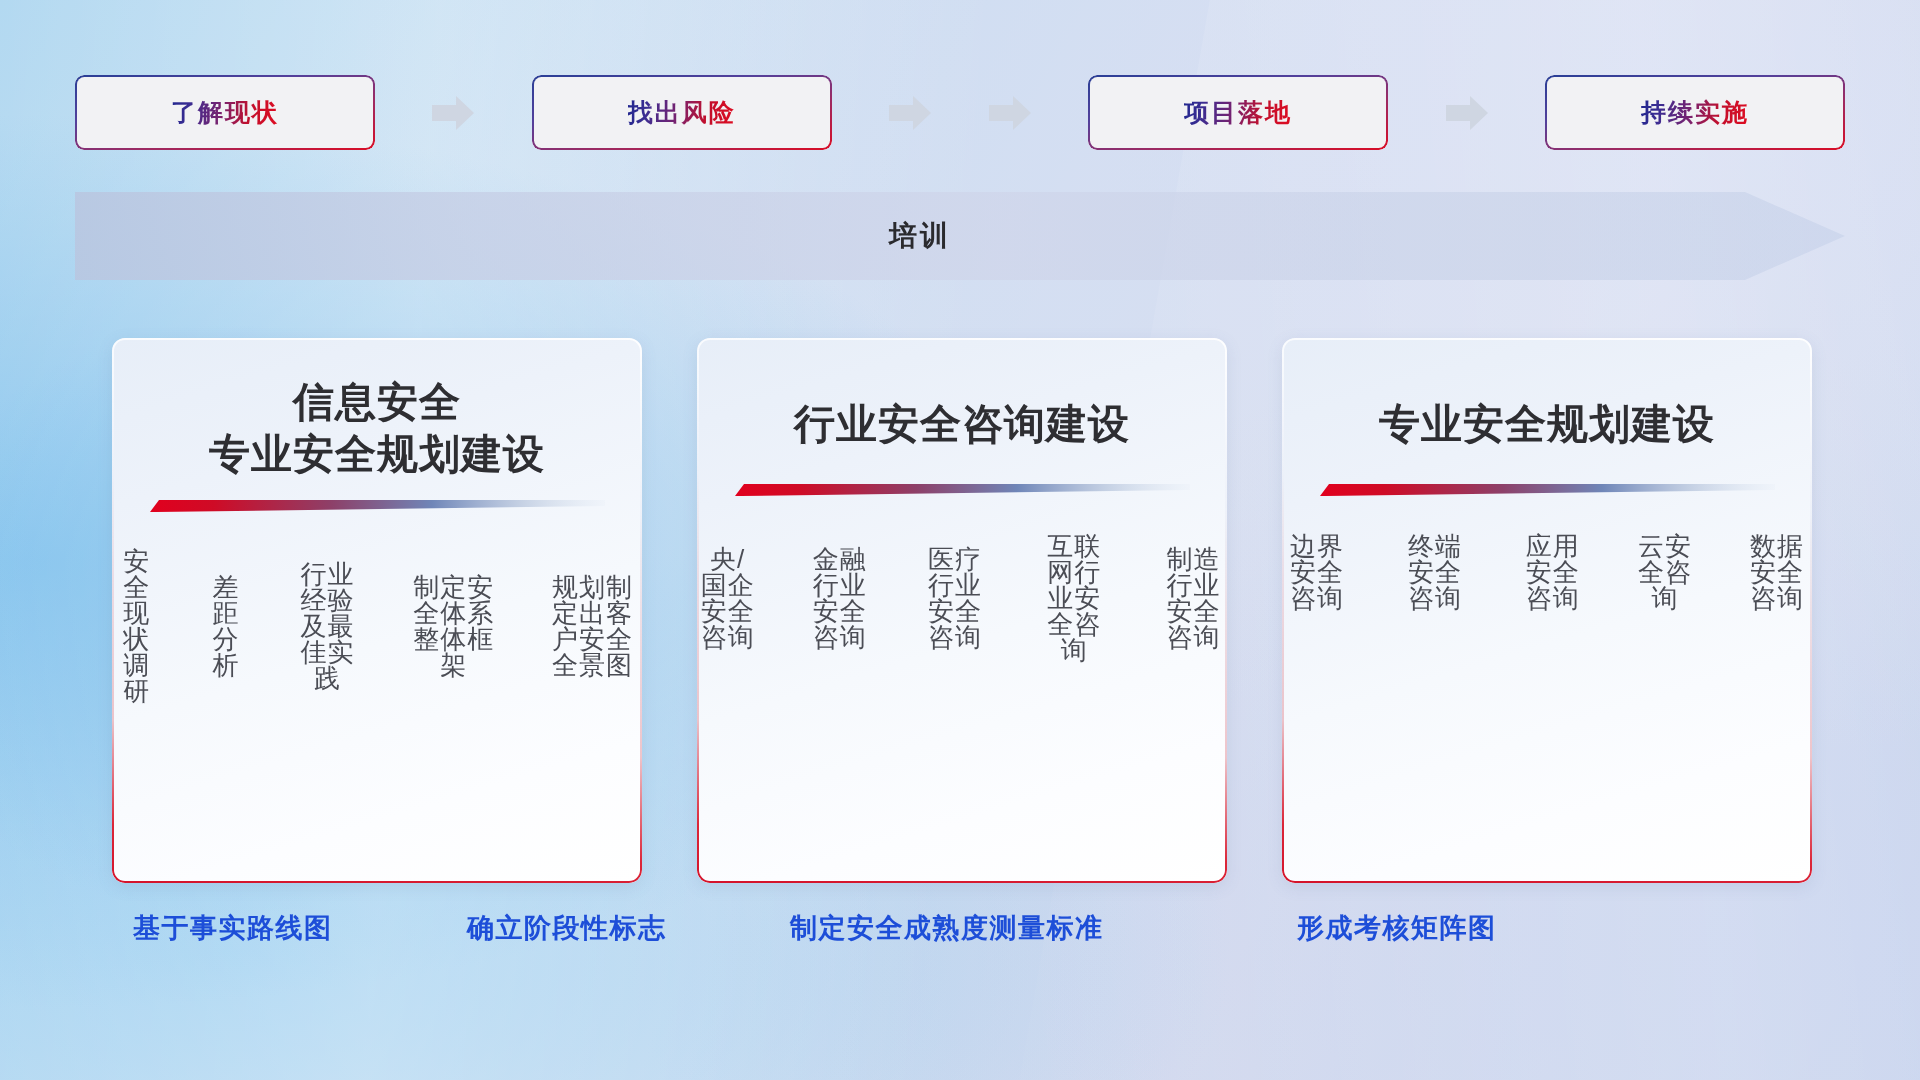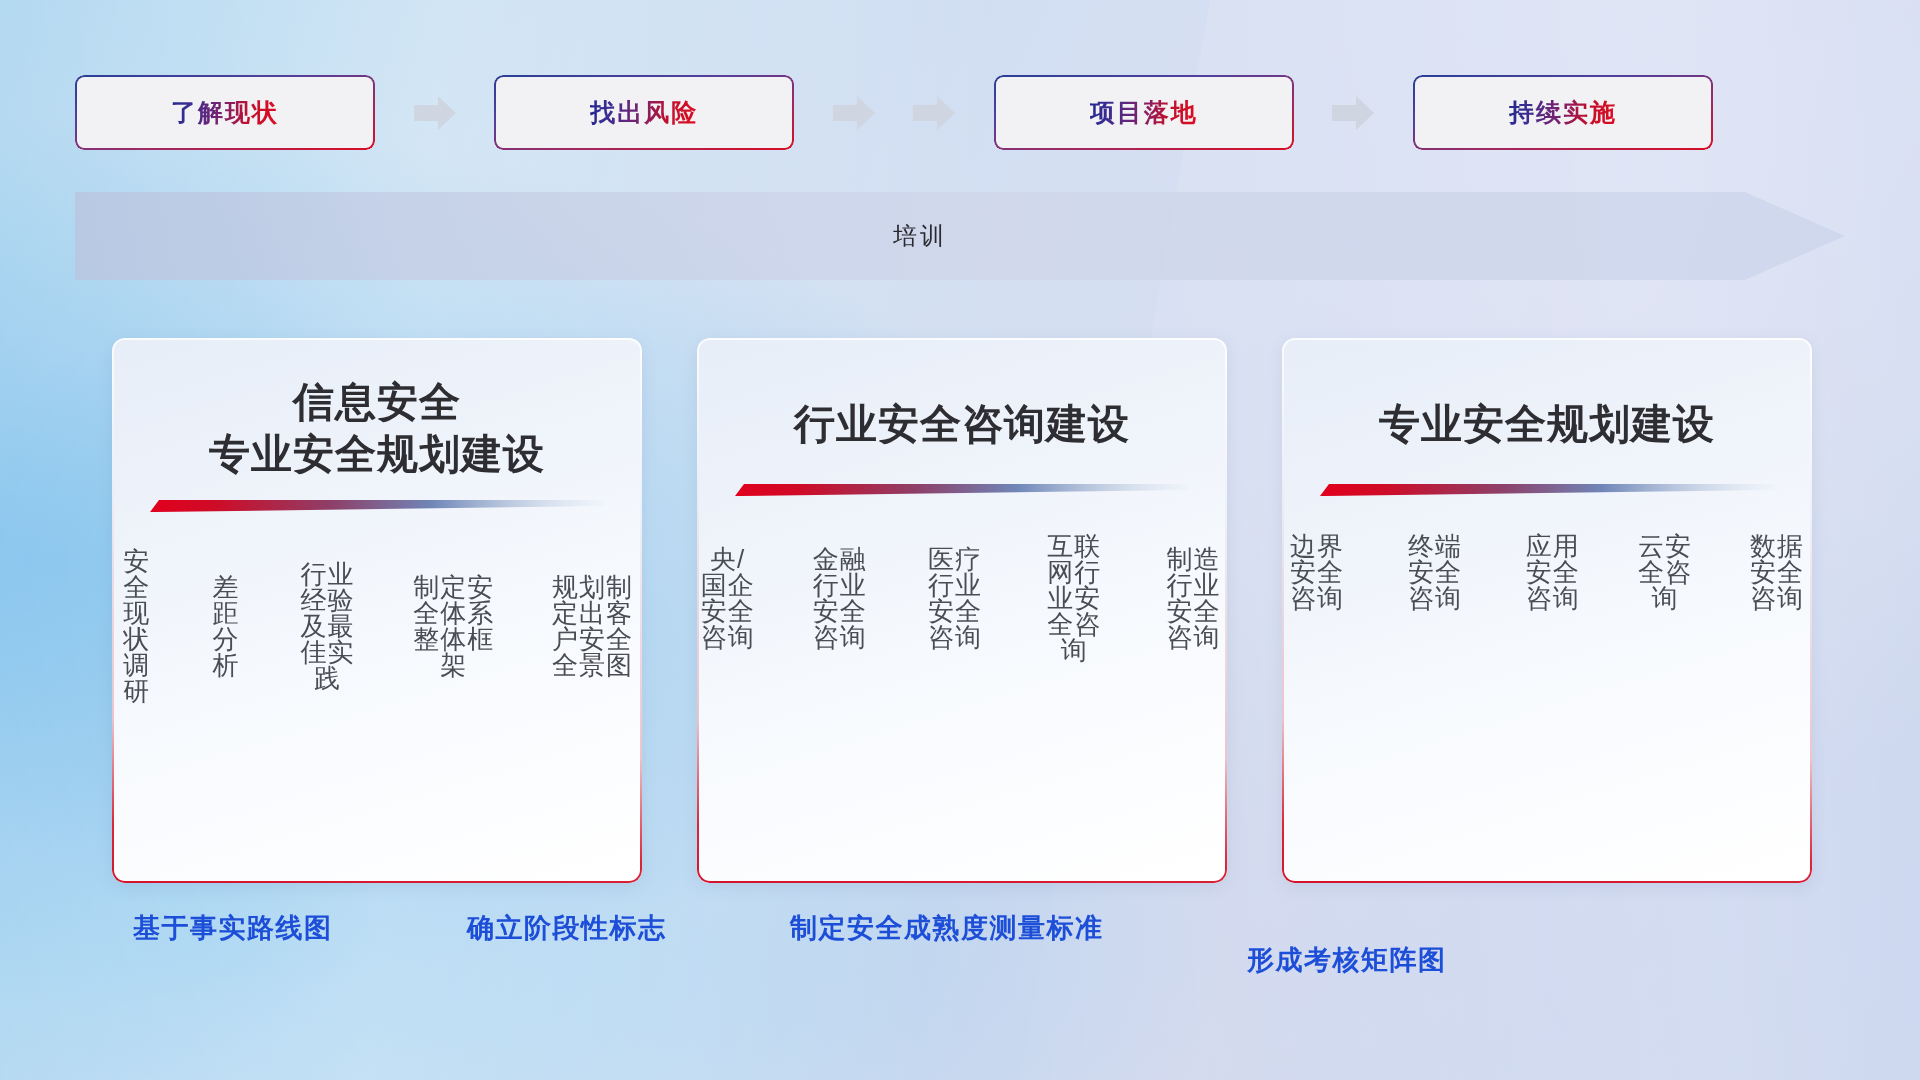--- a/index.html
+++ b/index.html
@@ -34,21 +34,21 @@
   .bg-glow-left {
     position:absolute; left:-6%; top:30%; width:36%; height:55%;
     background:radial-gradient(closest-side, rgba(116,186,234,0.75), rgba(116,186,234,0) 100%);
   }
 
   
   #stage { position:absolute; inset:0; z-index:2; }
 
   
   #step-row {
-    position:absolute; left:75px; top:75px; width:1638px; height:75px;
+    position:absolute; left:75px; top:75px; width:1770px; height:75px;
     display:flex; align-items:center; justify-content:space-between;
   }
   .step-box {
     width:300px; height:75px;
     border-radius:9px;
     position:relative;
     background:#f2f2f4;
     display:flex; align-items:center; justify-content:center;
     flex:none;
   }
@@ -69,21 +69,21 @@
   .step-arrow svg { display:block; }
 
   
   #training-band {
     position:absolute; left:75px; top:192px; width:1770px; height:88px;
   }
   #training-band svg { display:block; width:100%; height:100%; }
   #training-label {
     position:absolute; left:0; top:0; width:1690px; height:88px;
     display:flex; align-items:center; justify-content:center;
-    font-size:24px; font-weight:normal; color:#2a2a2e; letter-spacing:3px;
+    font-size:28px; font-weight:bold; color:#2a2a2e; letter-spacing:3px;
   }
 
   
   #cards {
     position:absolute; left:112px; top:338px; width:1700px; height:545px;
     display:flex; justify-content:space-between;
   }
   .card {
     width:530px; height:545px;
     border-radius:13px;
@@ -140,21 +140,21 @@
   #captions { position:absolute; left:0; top:910px; width:1920px; height:52px; }
   .caption {
     position:absolute; top:0;
     font-size:27px; font-weight:bold; color:#1d4ed8; letter-spacing:1.5px;
     white-space:nowrap;
     font-family:Liberation Serif, serif;
   }
   .caption.k0 { left:133px; }
   .caption.k1 { left:467px; }
   .caption.k2 { left:790px; }
-  .caption.k3 { left:1247px;margin-top:32px; }
+  .caption.k3 { left:1297px; }
 </style>
 </head>
 <body>
 
 <div id="bg">
   <div class="bg-base"></div>
   <div class="bg-glow-left"></div>
   <div class="bg-sheen-1"></div>
   <div class="bg-sheen-2"></div>
 </div>

